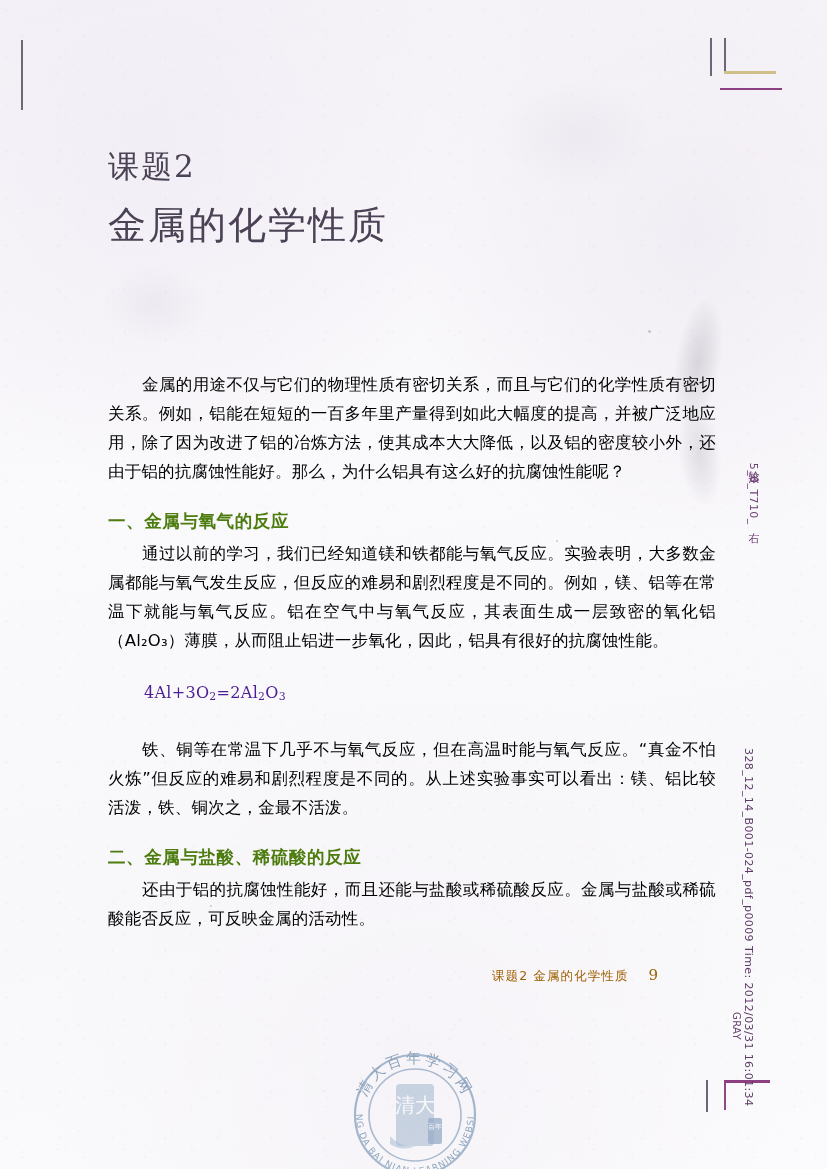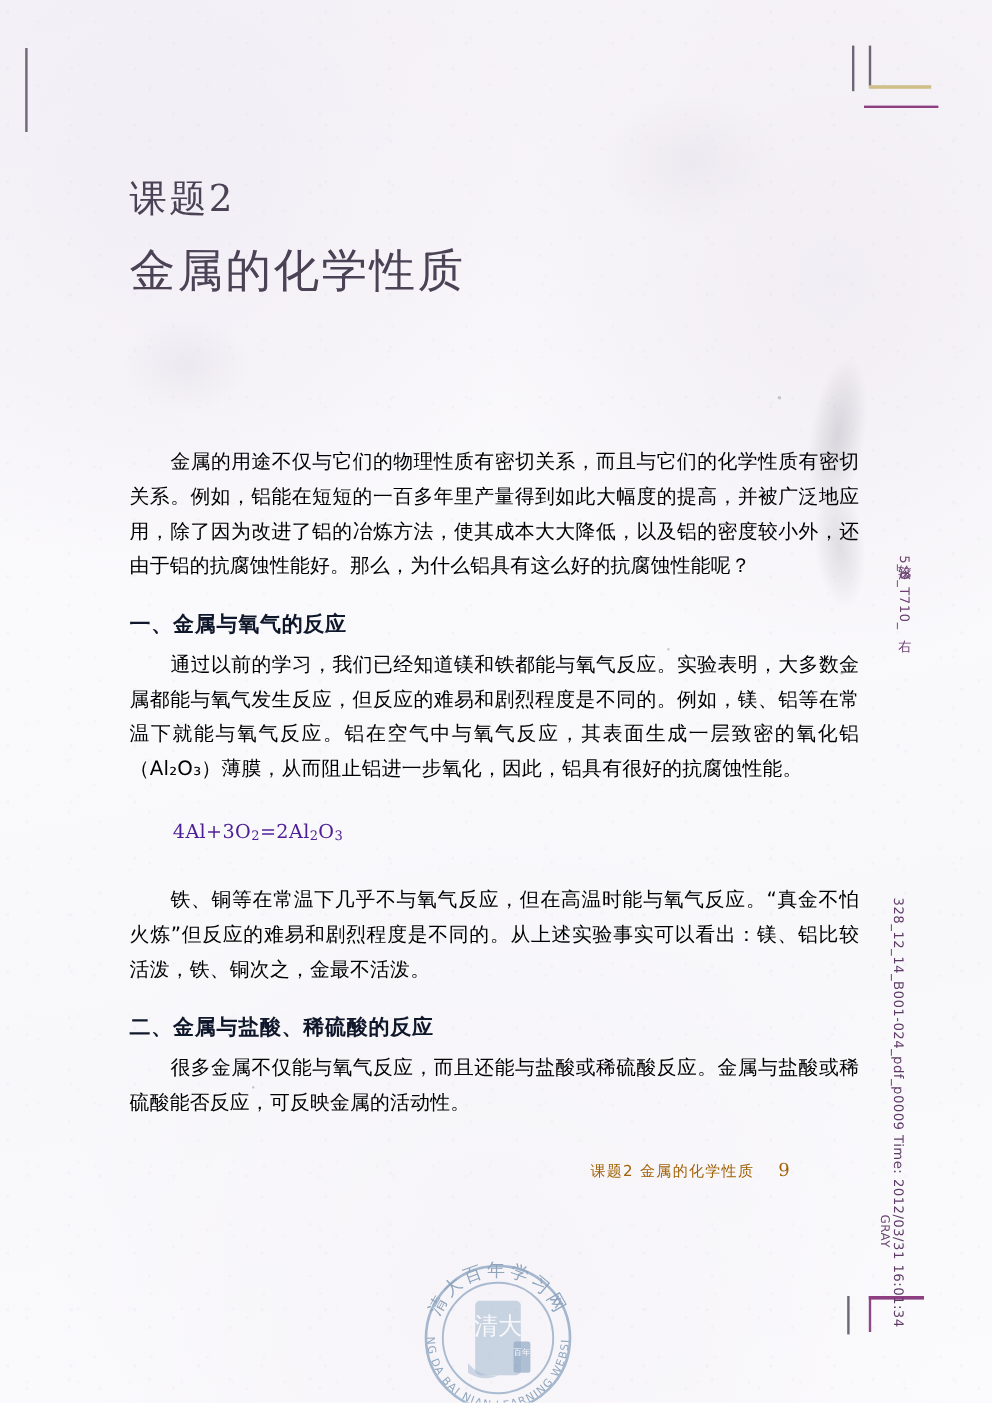--- a/index.html
+++ b/index.html
@@ -165,21 +165,21 @@
     letter-spacing: .2px;
     font-family: "DejaVu Sans", "Liberation Sans", sans-serif;
   }
   p.para.tight { margin-bottom: 0; }
 
   h2.section {
     margin: 22px 0 4px 0;
     font-size: 17.5px;
     font-weight: bold;
     line-height: 27px;
-    color: #0f172a;
+    color: #4d7c0f;
     letter-spacing: .6px;
     font-family: "DejaVu Sans", "Liberation Sans", sans-serif;
   }
 
   .equation {
     margin: 26px 0 26px 0;
     padding-left: 36px;
     font-size: 16px;
     line-height: 24px;
     color: #4c1d95;
@@ -273,21 +273,21 @@
       <h2 class="section">一、金属与氧气的反应</h2>
 
       <p class="para">通过以前的学习，我们已经知道镁和铁都能与氧气反应。实验表明，大多数金属都能与氧气发生反应，但反应的难易和剧烈程度是不同的。例如，镁、铝等在常温下就能与氧气反应。铝在空气中与氧气反应，其表面生成一层致密的氧化铝（Al₂O₃）薄膜，从而阻止铝进一步氧化，因此，铝具有很好的抗腐蚀性能。</p>
 
       <div class="equation">4Al+3O<sub>2</sub>=2Al<sub>2</sub>O<sub>3</sub></div>
 
       <p class="para">铁、铜等在常温下几乎不与氧气反应，但在高温时能与氧气反应。“真金不怕火炼”但反应的难易和剧烈程度是不同的。从上述实验事实可以看出：镁、铝比较活泼，铁、铜次之，金最不活泼。</p>
 
       <h2 class="section">二、金属与盐酸、稀硫酸的反应</h2>
 
-      <p class="para tight">很多金属不仅能与氧气反应，而且还能与盐酸或稀硫酸反应。金属与盐酸或稀硫酸能否反应，可反映金属的活动性。</p>
+      <p class="para tight">还由于铝的抗腐蚀性能好，而且还能与盐酸或稀硫酸反应。金属与盐酸或稀硫酸能否反应，可反映金属的活动性。</p>
 
     </div>
   </div>
 
   <div class="footer scan-soft">
     <span>课题2 金属的化学性质</span><span class="pageno">9</span>
   </div>
 
   <div class="seal">
     <svg viewBox="0 0 150 150" width="150" height="150" aria-hidden="true">

